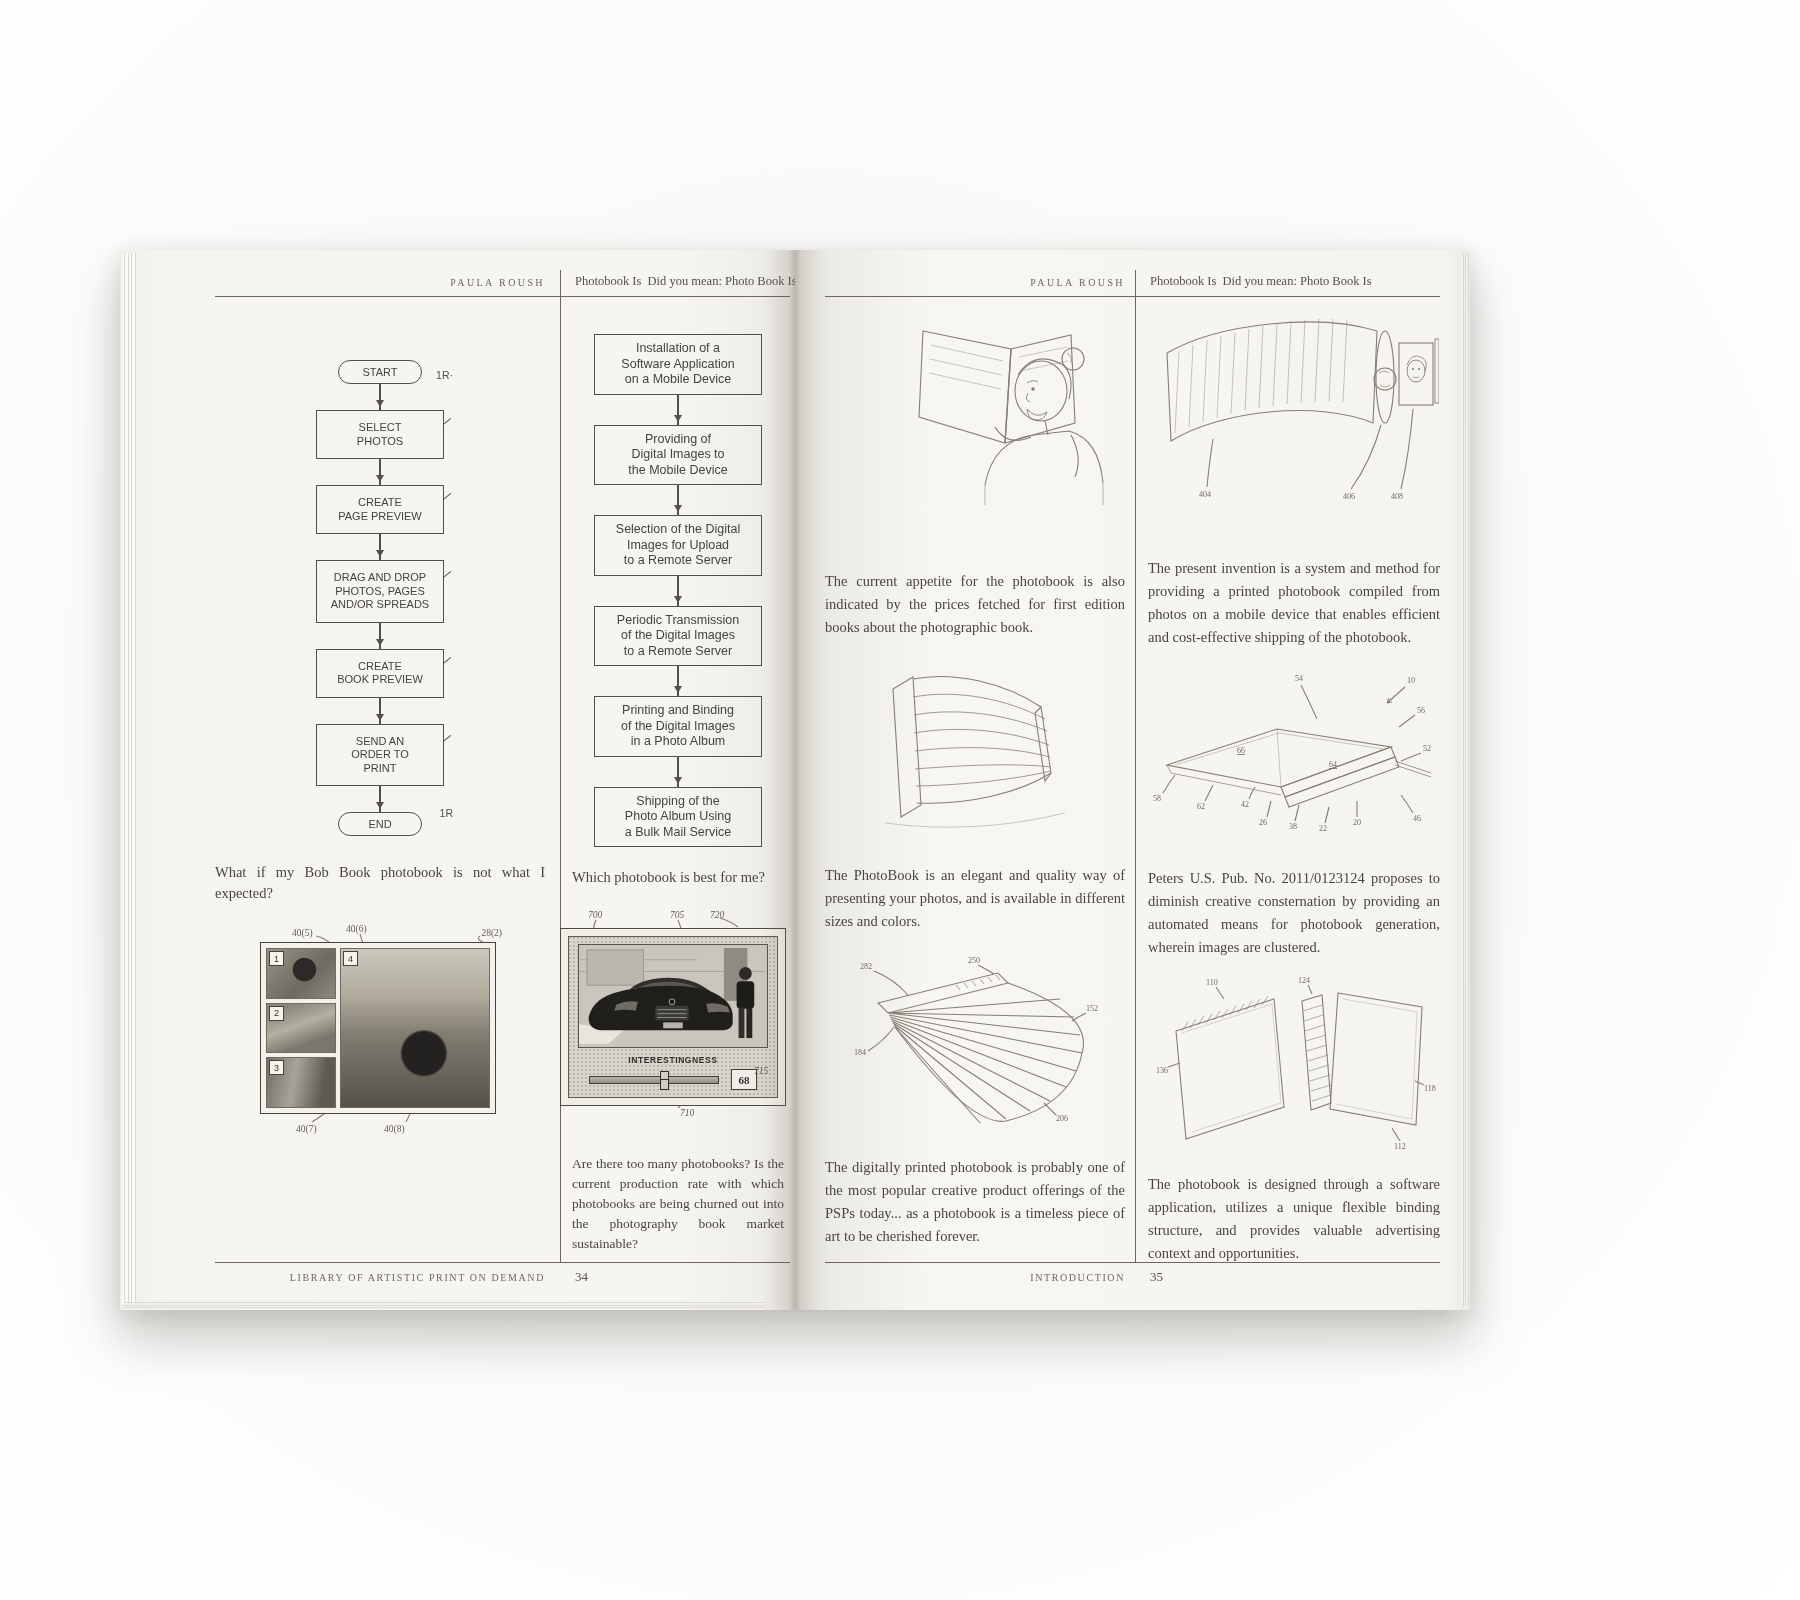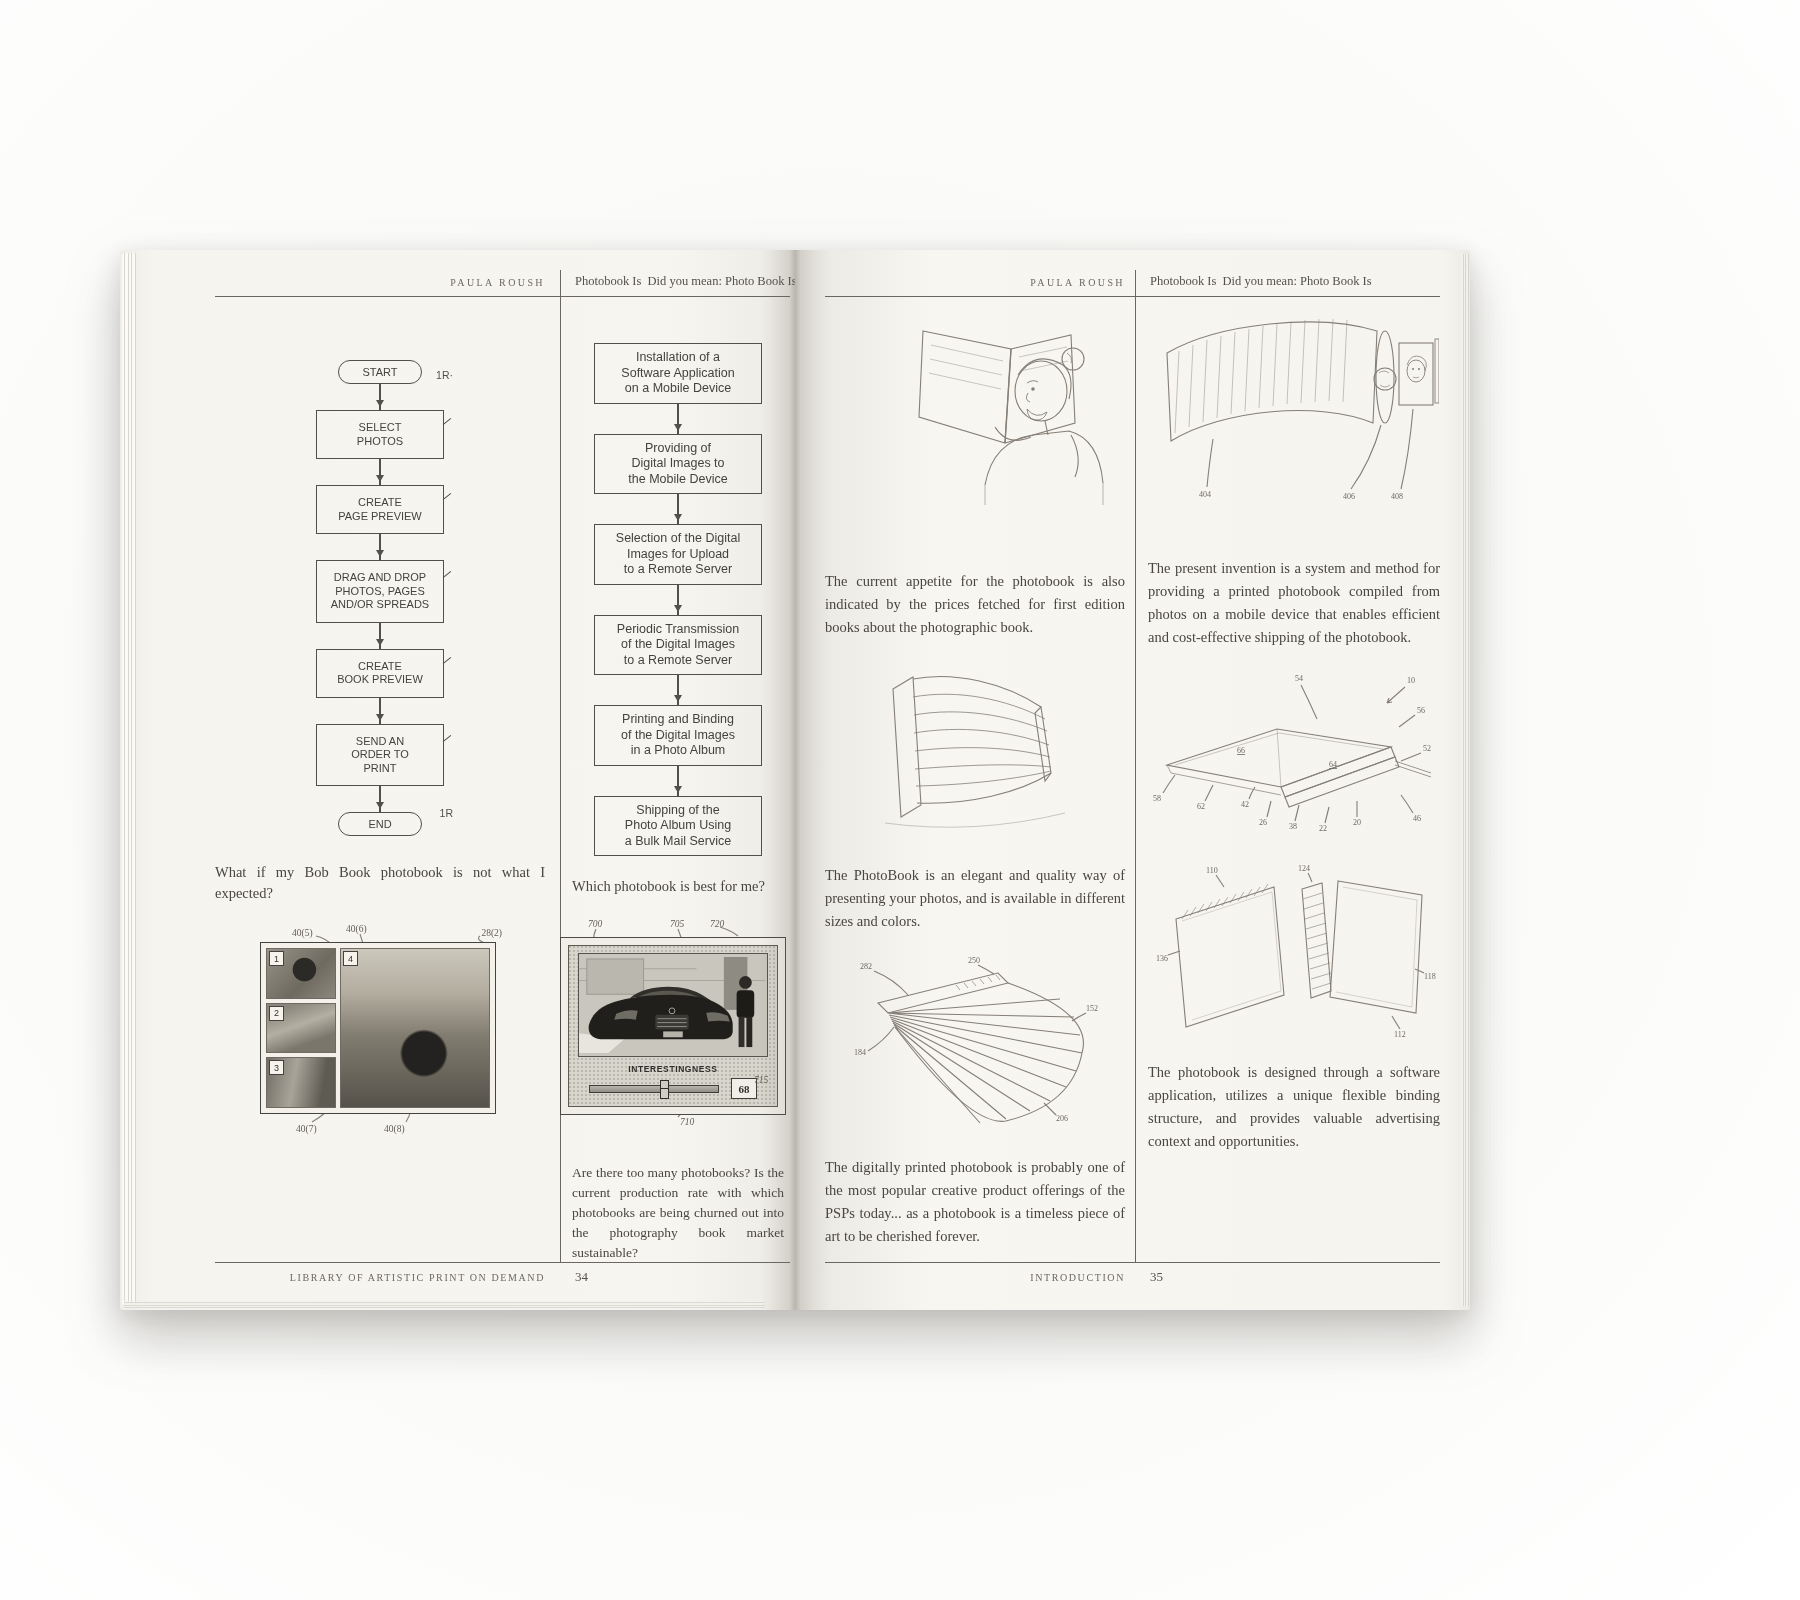--- a/index.html
+++ b/index.html
@@ -29,21 +29,21 @@
   .hdr-title{position:absolute;top:24px;font-size:12.5px;color:#55504a;white-space:pre;}
   .hdr-rule{position:absolute;top:46px;height:1.3px;background:#6b675f;}
   .col-divider{position:absolute;top:20px;width:1.3px;background:#6b675f;}
   .ftr-rule{position:absolute;top:1012px;height:1.2px;background:#6b675f;}
   .ftr-label{position:absolute;top:1022px;font-size:10px;letter-spacing:1.6px;color:#6d6861;text-align:right;}
   .ftr-page{position:absolute;top:1019px;font-size:13px;color:#55504a;}
 
   
   .col{position:absolute;display:flex;flex-direction:column;align-items:center;}
   .lp-col1{left:95px;top:60px;width:330px;}
-  .lp-col2{left:452px;top:55px;width:212px;}
+  .lp-col2{left:452px;top:46px;width:212px;}
   .rp-col3{left:30px;top:55px;width:300px;}
   .rp-col4{left:353px;top:55px;width:292px;}
   .body{font-size:14.5px;line-height:21px;color:#494540;text-align:justify;width:100%;margin:0;}
   .rp-col3 .body,.rp-col4 .body{line-height:23px;}
 
   
   .fc{display:flex;flex-direction:column;align-items:center;}
   .fc1{margin-top:50px;}
   .fc2{margin-top:38px;}
   .fc-node{border:1.3px solid #53504b;color:#45433f;font-family:"Liberation Sans",sans-serif;
@@ -389,20 +389,21 @@
         <path d="M118 150 Q120 142 122 134" class="sketch" stroke-width="0.7"></path>
         <text class="ref" x="140" y="162">38</text>
         <path d="M146 154 Q148 146 150 138" class="sketch" stroke-width="0.7"></path>
         <text class="ref" x="170" y="164">22</text>
         <path d="M176 156 Q178 148 180 140" class="sketch" stroke-width="0.7"></path>
         <text class="ref" x="204" y="158">20</text>
         <path d="M208 150 Q208 142 208 134" class="sketch" stroke-width="0.7"></path>
         <text class="ref" x="264" y="154">46</text>
         <path d="M264 146 Q258 136 252 128" class="sketch" stroke-width="0.7"></path>
       </svg>
+      <p class="body" style="margin-top:20px;">Peters U.S. Pub. No. 2011/0123124 proposes to diminish creative consternation by providing an automated means for photobook generation, wherein images are clustered.</p>
 
       <svg class="svgfig" style="margin-top:14px;" viewBox="0 0 285 180" width="285" height="180">
         <g class="sketch" stroke-width="0.9">
           <path d="M24 58 L122 26 L132 134 L34 166 Z"></path>
           <path d="M30 60 L120 31 L129 130 L40 159" stroke-width="0.5" opacity="0.6"></path>
           <path d="M30 58 l6 -9 M38 55 l6 -9 M46 52 l6 -9 M54 50 l6 -9 M62 47 l6 -9 M70 45 l6 -9 M78 42 l6 -9 M86 40 l6 -9 M94 37 l6 -9 M102 35 l6 -9 M110 32 l6 -9" stroke-width="0.6"></path>
           <path d="M150 28 L170 22 L179 130 L159 137 Z"></path>
           <path d="M151 38 l19 -6 M152 48 l19 -6 M153 58 l19 -6 M154 68 l20 -6 M155 78 l20 -6 M156 88 l20 -6 M157 98 l20 -6 M158 108 l20 -6 M159 118 l20 -6 M160 128 l19 -6" stroke-width="0.6"></path>
           <path d="M186 20 L270 34 L264 152 L178 136 Z"></path>
           <path d="M191 26 L265 39 L260 146 L184 131" stroke-width="0.5" opacity="0.6"></path>

